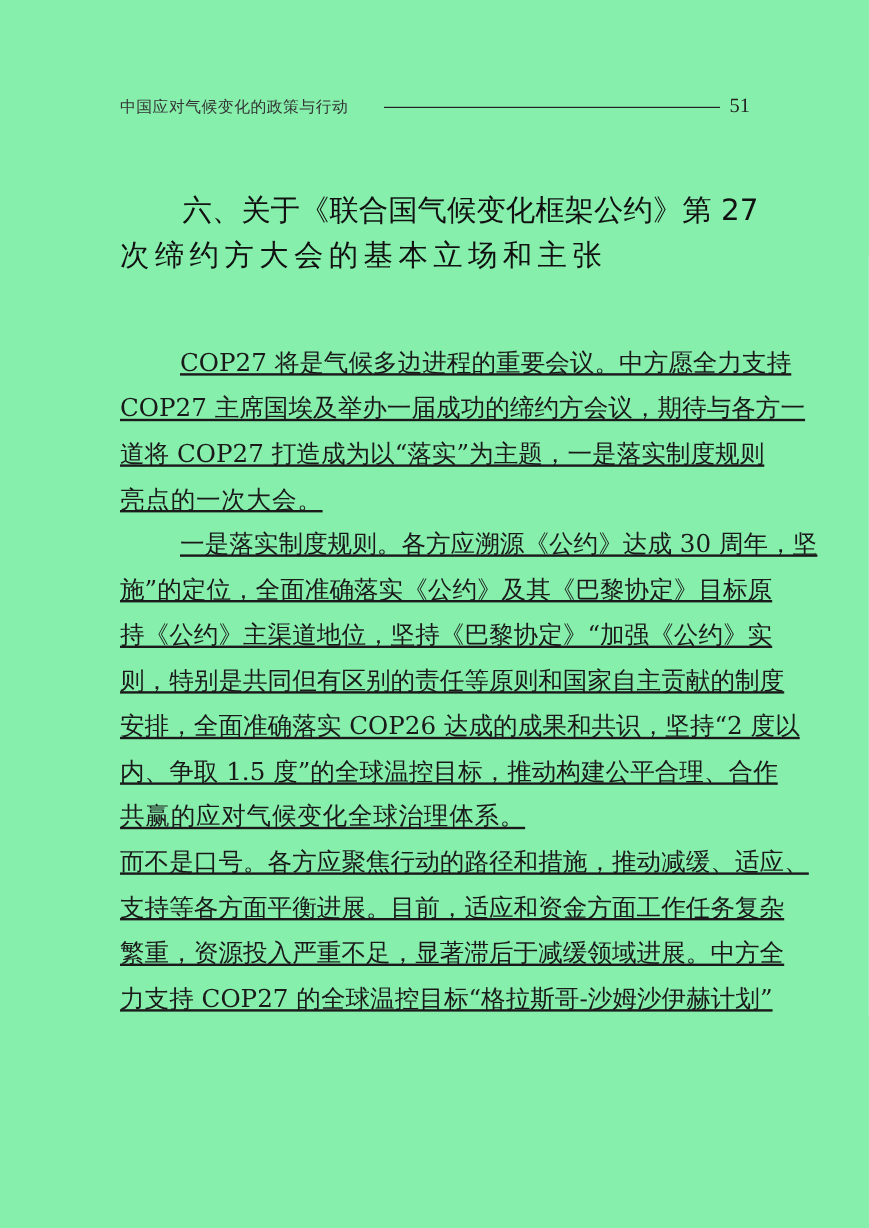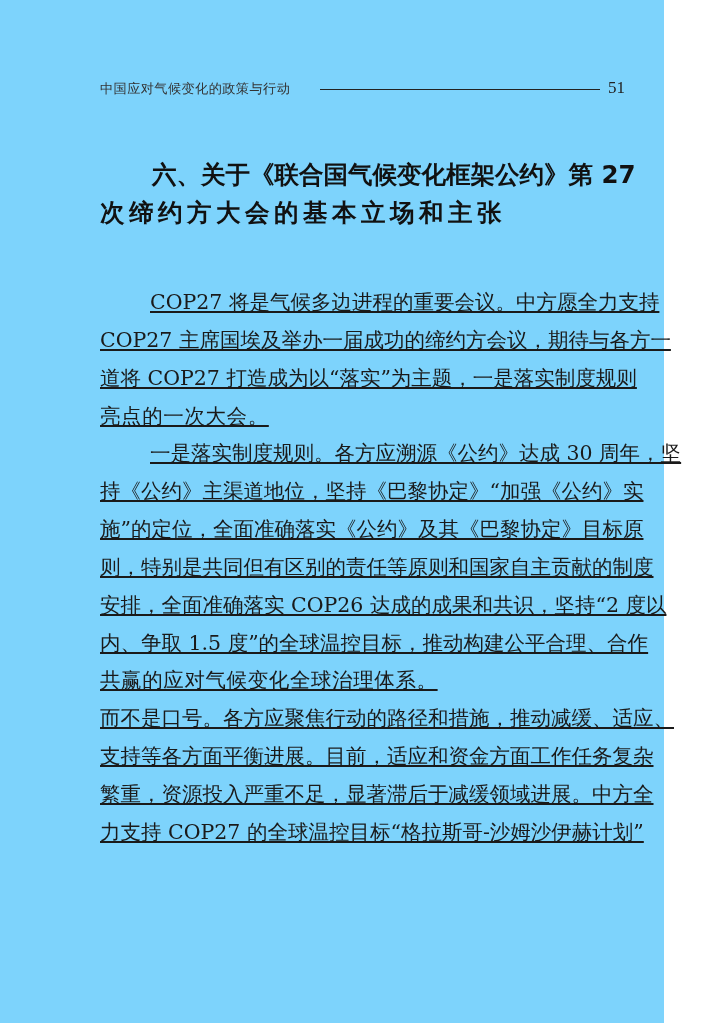--- a/index.html
+++ b/index.html
@@ -1,24 +1,24 @@
 <!DOCTYPE html>
 <html><head>
 <meta charset="utf-8">
 <style>
   html, body { margin: 0; padding: 0; background: #ffffff; }
   body { width: 724px; height: 1023px; position: relative; overflow: hidden; color: #1a1a1a; }
-  .page { position: absolute; left: 0; top: 0; width: 664px; height: 1023px; background: #7dd3fc; }
+  .page { position: absolute; left: 0; top: 0; width: 724px; height: 1023px; background: #86efac; }
 
   .running-header { position: absolute; left: 100px; top: 78px; width: 527px; height: 22px; }
   .running-title { position: absolute; left: 0; top: 2px; font-family: "DejaVu Sans", sans-serif; font-size: 13.2px; color: #333; letter-spacing: 0.4px; white-space: nowrap; }
   .header-rule { position: absolute; left: 220px; top: 11px; width: 280px; height: 0; border-top: 1px solid #222; }
   .page-number { position: absolute; right: 2px; top: 0; font-family: "Liberation Serif", serif; font-size: 17px; color: #222; text-align: center; }
 
-  .heading { position: absolute; left: 100px; width: 527px; font-family: "DejaVu Sans", sans-serif; font-weight: bold; font-size: 24.5px; color: #111; white-space: nowrap; }
+  .heading { position: absolute; left: 100px; width: 527px; font-family: "DejaVu Sans", sans-serif; font-weight: normal; font-size: 24.5px; color: #111; white-space: nowrap; }
   .heading-line-1 { top: 158px; left: 152px; width: 473px; text-align: justify; text-align-last: justify; }
   .heading-line-2 { top: 196px; letter-spacing: 4.5px; }
 
   .body { position: absolute; left: 100px; top: 287px; width: 527px; text-decoration: underline; }
   .line { height: 37.85px; line-height: 30px; font-family: "DejaVu Serif", serif; font-size: 20.5px; color: #1a1a1a; white-space: nowrap; text-align: justify; text-align-last: justify; }
   .line.indent { padding-left: 50px; }
   .line.last { text-align-last: left; letter-spacing: 0.6px; }
 </style>
 </head>
 <body>
@@ -36,22 +36,22 @@
 
   <div class="body">
     <div>
       <div class="line indent">COP27 将是气候多边进程的重要会议。中方愿全力支持</div>
       <div class="line">COP27 主席国埃及举办一届成功的缔约方会议，期待与各方一</div>
       <div class="line">道将 COP27 打造成为以“落实”为主题，一是落实制度规则</div>
       <div class="line last">亮点的一次大会。</div>
     </div>
     <div>
       <div class="line indent">一是落实制度规则。各方应溯源《公约》达成 30 周年，坚</div>
+      <div class="line">施”的定位，全面准确落实《公约》及其《巴黎协定》目标原</div>
       <div class="line">持《公约》主渠道地位，坚持《巴黎协定》“加强《公约》实</div>
-      <div class="line">施”的定位，全面准确落实《公约》及其《巴黎协定》目标原</div>
       <div class="line">则，特别是共同但有区别的责任等原则和国家自主贡献的制度</div>
       <div class="line">安排，全面准确落实 COP26 达成的成果和共识，坚持“2 度以</div>
       <div class="line">内、争取 1.5 度”的全球温控目标，推动构建公平合理、合作</div>
       <div class="line last">共赢的应对气候变化全球治理体系。</div>
     </div>
     <div>
       <div class="line">而不是口号。各方应聚焦行动的路径和措施，推动减缓、适应、</div>
       <div class="line">支持等各方面平衡进展。目前，适应和资金方面工作任务复杂</div>
       <div class="line">繁重，资源投入严重不足，显著滞后于减缓领域进展。中方全</div>
       <div class="line">力支持 COP27 的全球温控目标“格拉斯哥-沙姆沙伊赫计划”</div>

